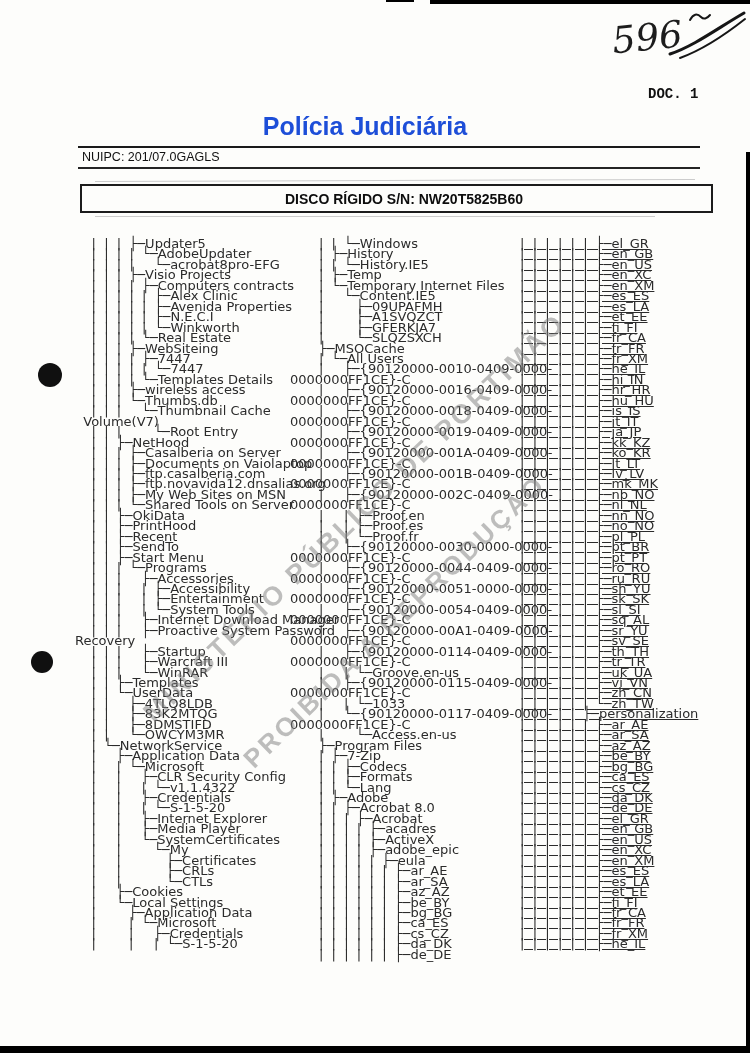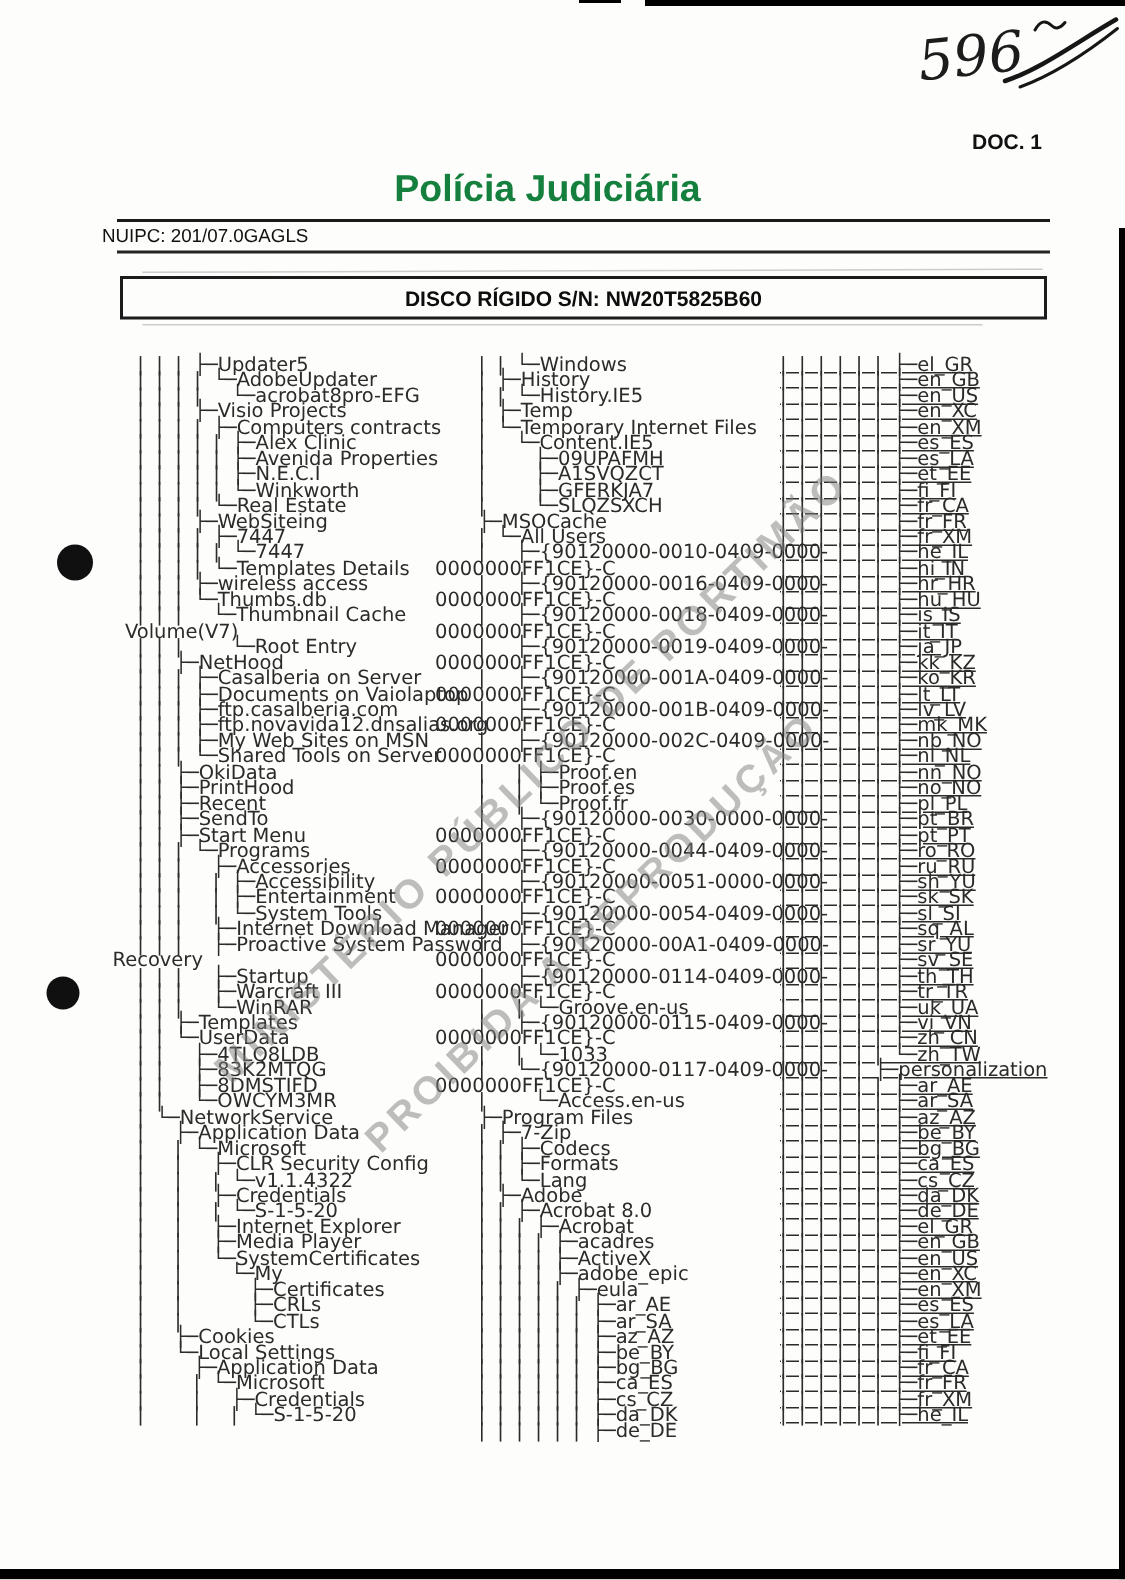--- a/index.html
+++ b/index.html
@@ -1,27 +1,27 @@
 <!DOCTYPE html>
 <html><head>
 <meta charset="utf-8">
 <style>
   html,body{margin:0;padding:0;background:#e8e8e8;}
   .page{position:relative;width:750px;height:1053px;background:#fdfdfb;overflow:hidden;
         font-family:"Liberation Sans",sans-serif;}
   
-  .doc-label{position:absolute;left:648px;top:86px;font-weight:bold;font-size:14px;color:#111;}
+  .doc-label{position:absolute;left:648px;top:86px;font-weight:bold;font-size:14px;color:#111;font-family:Liberation Mono, monospace;}
   .title{position:absolute;left:80px;top:112px;width:570px;text-align:center;
-         font-weight:bold;font-size:25px;color:#15803d;}
+         font-weight:bold;font-size:25px;color:#1d4ed8;}
   .rule{position:absolute;background:#1a1a1a;}
   .rule-title{left:78px;top:146px;width:622px;height:2px;}
   .rule-nuipc{left:78px;top:167px;width:622px;height:2px;background:#242424;}
-  .nuipc{position:absolute;left:68px;top:150px;font-size:12.5px;color:#111;}
+  .nuipc{position:absolute;left:82px;top:150px;font-size:12.5px;color:#111;}
   .disk-box{position:absolute;left:80px;top:184px;width:614px;height:25px;
-            border:2px solid #1c1c1c;display:flex;align-items:center;justify-content:center;background:#fdfdfb;}
+            border:2px solid #1c1c1c;display:flex;align-items:center;justify-content:center;background:#fdfdfb;padding-left:15px;}
   .disk-box span{font-weight:bold;font-size:14px;color:#0d0d0d;}
   
   .handwritten{position:absolute;left:612px;top:16px;font-family:"DejaVu Serif",serif;
                font-style:italic;font-size:37px;color:#1c1c1c;transform:rotate(-6deg);}
   .flourish{position:absolute;left:666px;top:6px;}
   
   .tree-col{position:absolute;top:239px;white-space:pre;font-family:"DejaVu Sans",sans-serif;
             font-size:13px;line-height:10.45px;color:#2b2b2b;}
   .col-left{left:75px;}
   .col-mid{left:290px;}

